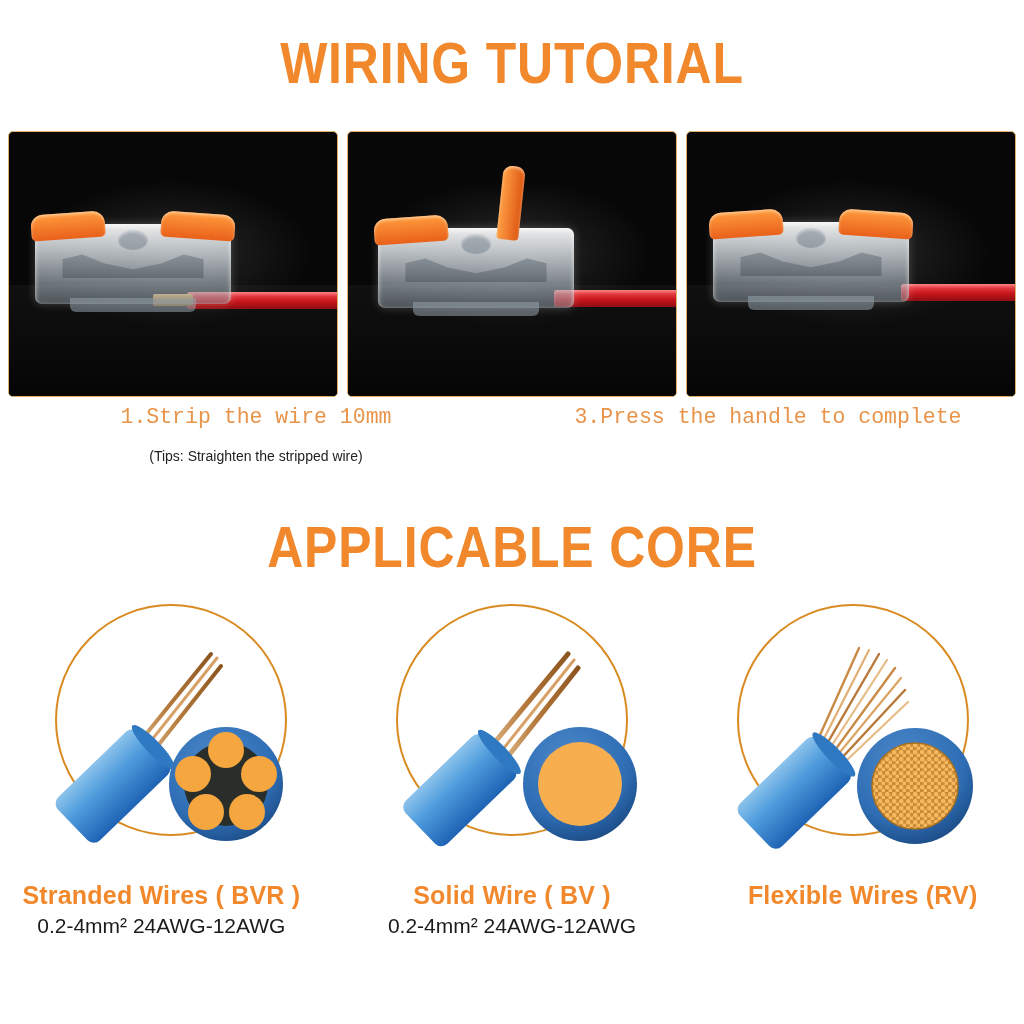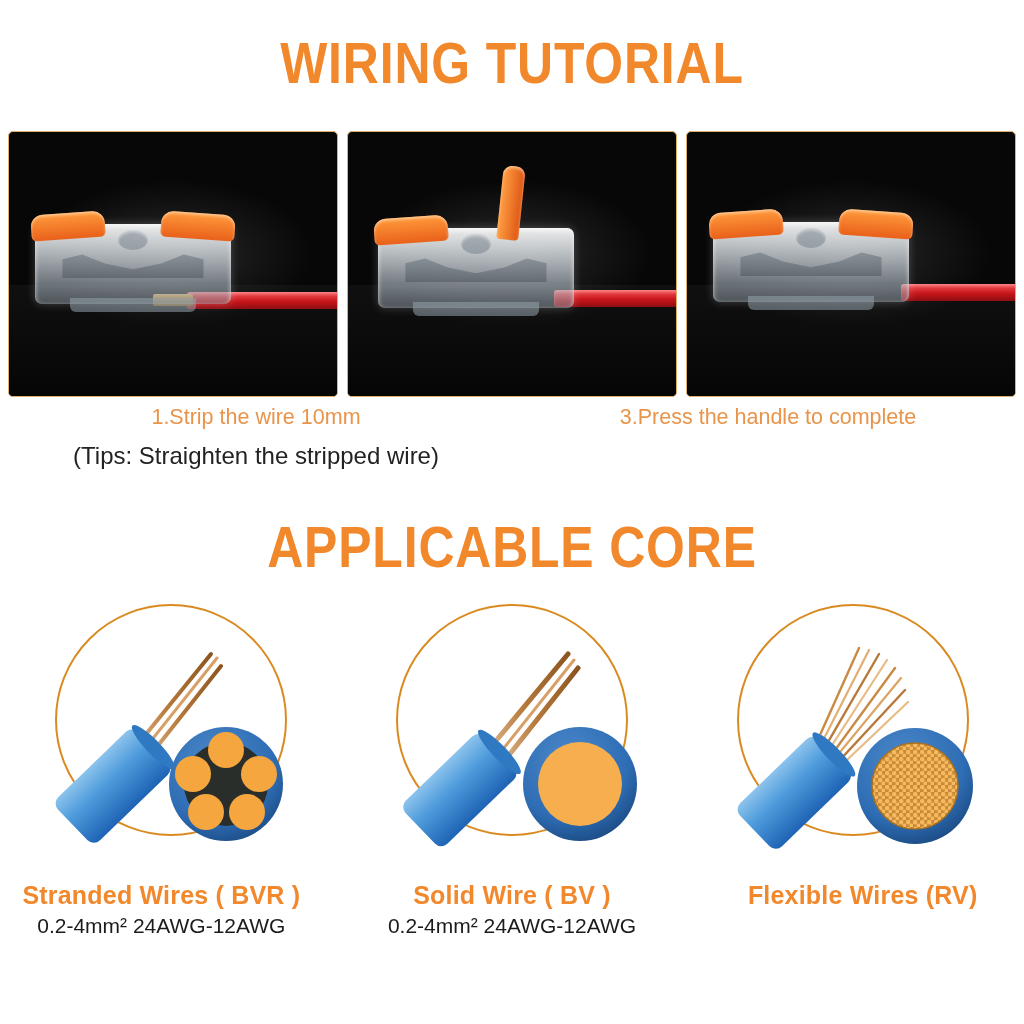--- a/index.html
+++ b/index.html
@@ -120,25 +120,25 @@
   
   .captions{
     position:absolute;left:0;top:404px;width:1024px;
     display:flex;
   }
   .cap-col{flex:1 1 0;text-align:center;padding:0 10px;box-sizing:border-box;}
   .cap-main{
     color:#E8944A;
     font-size:21.5px;
     line-height:26px;
-    font-family:Liberation Sans, sans-serif;
+    font-family:Liberation Mono, monospace;
   }
   .cap-tip{
     color:#222222;
-    font-size:24px;
+    font-size:14px;
     line-height:26px;
     margin-top:13px;
   }
 
   
   .core-row{
     position:absolute;left:0;top:596px;width:1024px;height:280px;
     display:flex;
   }
   .core-col{flex:1 1 0;position:relative;}

